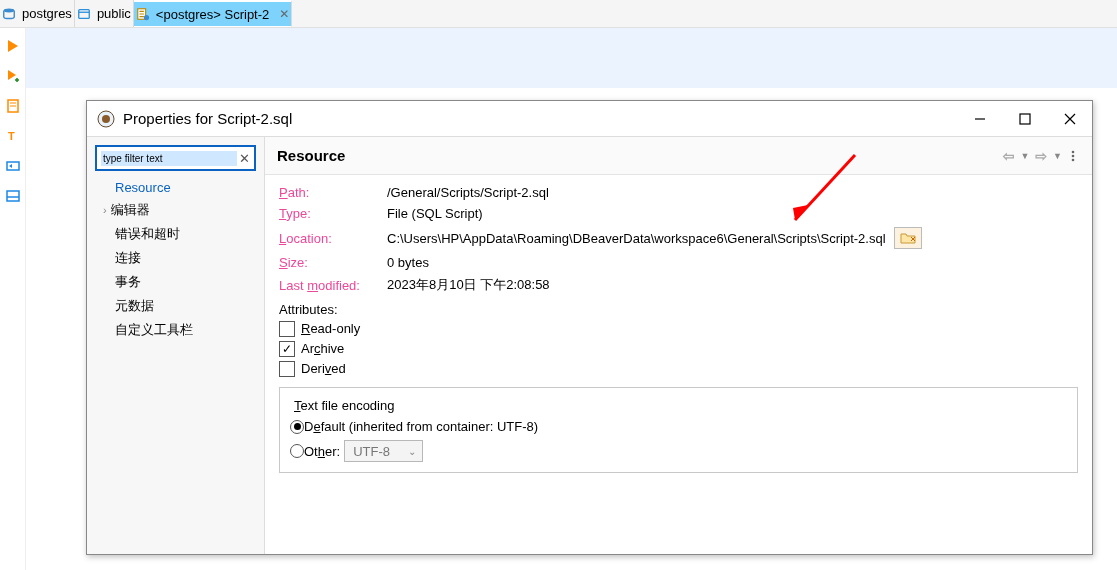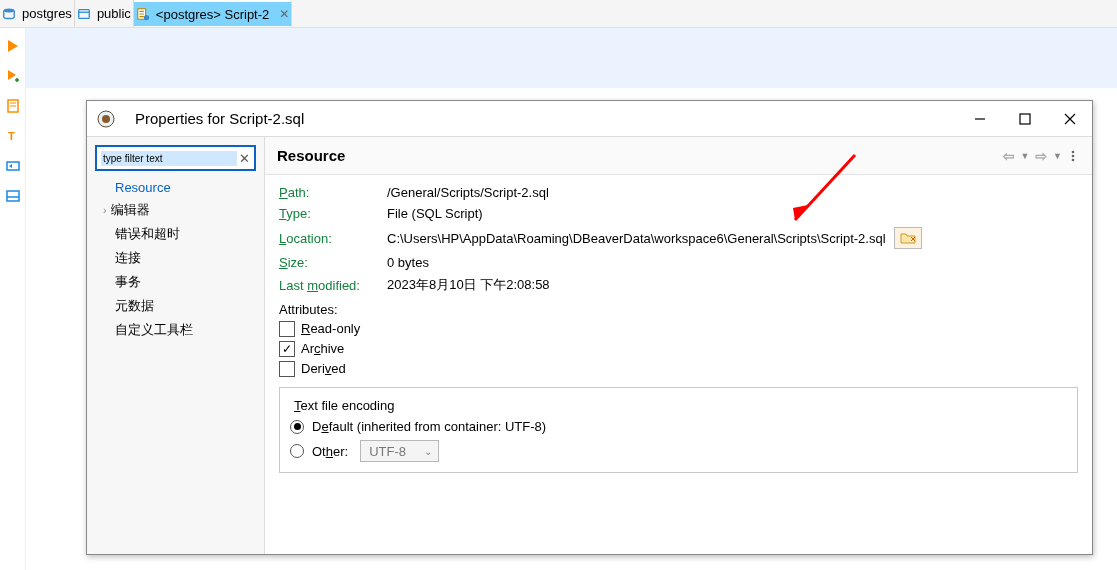--- a/index.html
+++ b/index.html
@@ -77,21 +77,21 @@
   }
   .titlebar {
     height: 36px;
     display: flex;
     align-items: center;
     padding-left: 10px;
     background: #fff;
     border-bottom: 1px solid #ddd;
     font-size: 15px;
   }
-  .titlebar .left { display: flex; align-items: center; gap: 20px; }
+  .titlebar .left { display: flex; align-items: center; gap: 8px; }
   .titlebar-icon {
     width: 18px; height: 18px;
   }
   .win-controls { margin-left: auto; display: flex; }
   .win-btn {
     width: 45px; height: 36px;
     display: flex; align-items: center; justify-content: center;
     cursor: pointer;
   }
   .dialog-body {
@@ -161,21 +161,21 @@
     padding: 10px 14px;
     flex: 1;
   }
   .field-row {
     display: flex;
     align-items: center;
     margin-bottom: 6px;
   }
   .field-label {
     width: 108px;
-    color: #15803d;
+    color: #ec4899;
   }
   .u {text-decoration: underline;}
   .attr-section-title {
     margin-top: 8px;
     margin-bottom: 4px;
   }
   .checkbox-row {
     display: flex; align-items: flex-start; gap: 6px; margin-bottom: 4px;
     padding-left: 0;
   }
@@ -188,21 +188,21 @@
     border: 1px solid #c8c8c8;
     margin-top: 10px;
     padding: 10px;
   }
   .fieldset-legend {
     margin-top: -18px;
     background: #fff;
     display: inline-block;
     padding: 0 4px;
   }
-  .radio-row { display:flex; align-items:center; gap:8px; margin-top: 6px;}
+  .radio-row { display:flex; align-items:center; gap:0; margin-top: 6px;}
   .radio {
     width: 14px; height: 14px; border: 1px solid #555; border-radius: 50%;
     display:inline-flex; align-items:center; justify-content:center;
   }
   .radio.checked::after { content:""; width:7px;height:7px; background:#000; border-radius:50%;}
   .enc-select {
     display:inline-flex; align-items:center;
     border: 1px solid #b8b8b8; background:#f4f4f4;
     height: 22px; padding: 0 6px 0 8px; gap: 18px;
     color:#777; margin-left: 4px;

